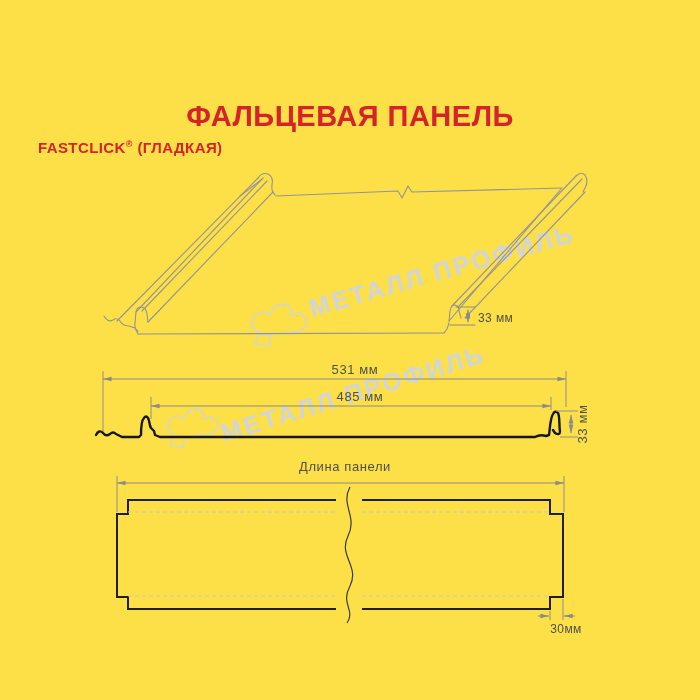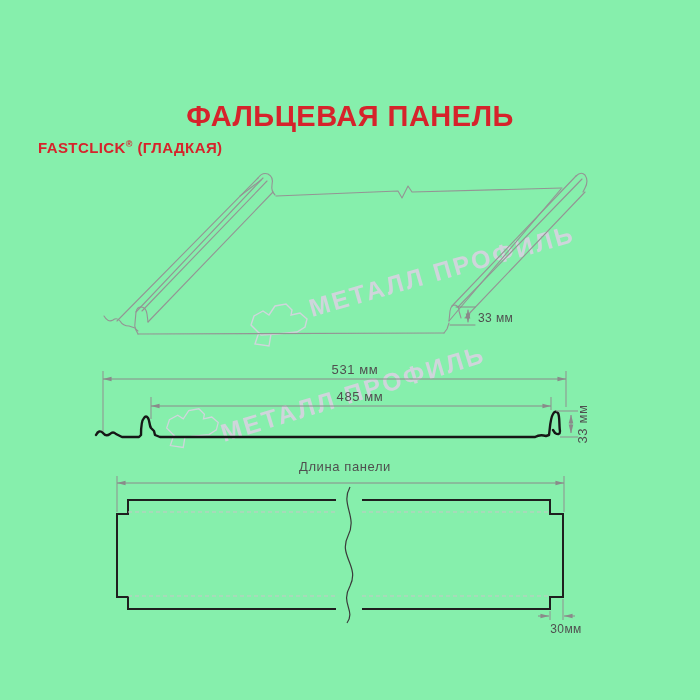--- a/index.html
+++ b/index.html
@@ -1,19 +1,19 @@
 <!DOCTYPE html>
 <html><head>
 <meta charset="utf-8">
 <style>
   html,body{margin:0;padding:0;}
   .page{
     position:relative;
     width:700px;height:700px;
-    background:#86efac;
+    background:#fde047;
     overflow:hidden;
     font-family:"Liberation Sans", sans-serif;
   }
   .title{
     position:absolute;left:0;top:100px;width:700px;
     text-align:center;
     font-size:29px;font-weight:bold;letter-spacing:0.5px;
     color:#d6232b;
   }
   .subtitle{

